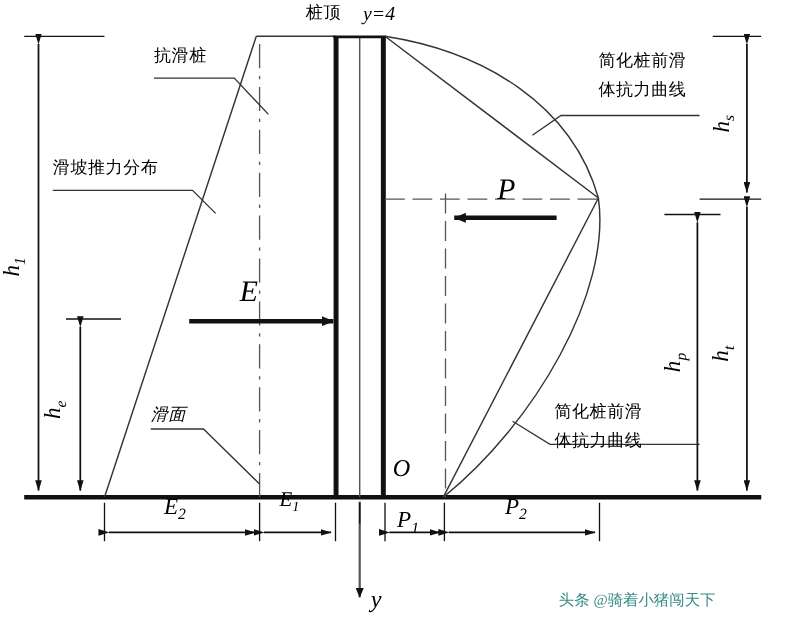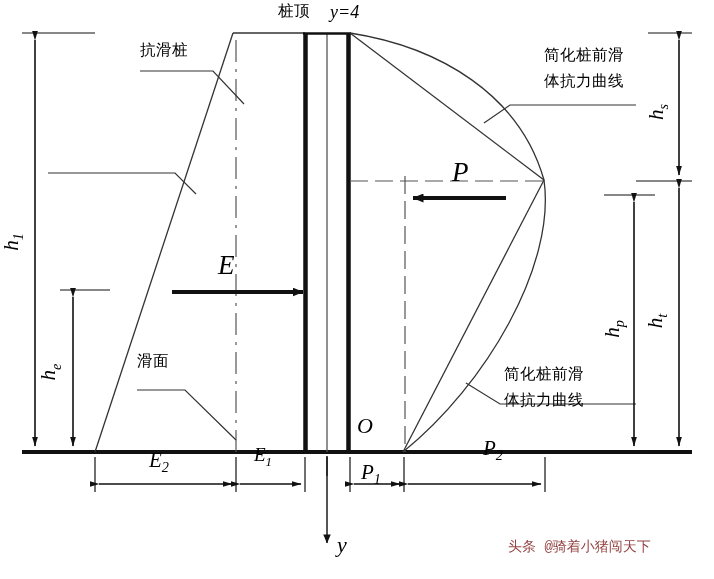--- a/index.html
+++ b/index.html
@@ -8,21 +8,21 @@
     font-family:"Liberation Serif", serif;
     color:#000;
   }
   #stage{position:relative;width:714px;height:579px;background:#fff;}
   svg#fig{position:absolute;left:0;top:0;width:714px;height:579px;display:block;}
 
   .lbl{position:absolute;white-space:nowrap;line-height:1.18;}
   .cn{font-family:"DejaVu Sans","Liberation Sans",sans-serif;font-size:15.5px;letter-spacing:.5px;}
   .math{font-family:"Liberation Serif",serif;font-style:italic;}
   .vert{transform-origin:50% 50%;}
-  .wm{font-family:Liberation Mono, monospace;font-size:14px;color:#7f1d1d;opacity:.85;}
+  .wm{font-family:Liberation Serif, serif;font-size:14px;color:#0f766e;opacity:.85;}
   .sub{font-size:.68em;font-style:italic;}
 </style>
 </head>
 <body>
 
 <div id="stage">
 
   <svg id="fig" viewBox="0 0 714 579">
     <defs>
       <marker id="ah" markerWidth="11" markerHeight="9" refX="10.5" refY="4.5" orient="auto" markerUnits="userSpaceOnUse">
@@ -144,22 +144,23 @@
 
       <line x1="634" y1="202" x2="634" y2="446" stroke="#111" stroke-width="1.6" marker-start="url(#ah-thin)" marker-end="url(#ah-thin)"></line>
     </g>
   </svg>
 
   <div class="lbl cn" style="left:278px;top:2px;">桩顶</div>
   <div class="lbl math" style="left:330px;top:2px;font-size:18px;">y=4</div>
 
   <div class="lbl cn" style="left:140px;top:41px;">抗滑桩</div>
 
-
-  <div class="lbl cn" style="left:137px;top:352px;">滑面</div>
+  <div class="lbl cn" style="left:48px;top:143px;">滑坡推力分布</div>
+
+  <div class="lbl cn" style="left:137px;top:368px;font-style:italic;">滑面</div>
 
   <div class="lbl cn" style="left:544px;top:46px;">简化桩前滑</div>
   <div class="lbl cn" style="left:544px;top:72px;">体抗力曲线</div>
 
   <div class="lbl cn" style="left:504px;top:365px;">简化桩前滑</div>
   <div class="lbl cn" style="left:504px;top:391px;">体抗力曲线</div>
 
   <div class="lbl math" style="left:218px;top:250px;font-size:27px;">E</div>
 
   <div class="lbl math" style="left:452px;top:157px;font-size:27px;">P</div>
@@ -170,21 +171,21 @@
 
   <div class="lbl math" style="left:149px;top:448px;font-size:21px;">
     <span>E</span><sub class="sub">2</sub>
   </div>
   <div class="lbl math" style="left:254px;top:444px;font-size:19px;">
     <span>E</span><sub class="sub">1</sub>
   </div>
   <div class="lbl math" style="left:361px;top:460px;font-size:21px;">
     <span>P</span><sub class="sub">1</sub>
   </div>
-  <div class="lbl math" style="left:459px;top:436px;font-size:21px;margin-left:24px;">
+  <div class="lbl math" style="left:459px;top:448px;font-size:21px;">
     <span>P</span><sub class="sub">2</sub>
   </div>
 
   <div class="lbl math vert" style="left:4px;top:228px;font-size:21px;transform:rotate(-90deg);">
     <span>h</span><sub class="sub">1</sub>
   </div>
   <div class="lbl math vert" style="left:42px;top:358px;font-size:21px;transform:rotate(-90deg);">
     <span>h</span><sub class="sub">e</sub>
   </div>
   <div class="lbl math vert" style="left:650px;top:98px;font-size:21px;transform:rotate(-90deg);">

